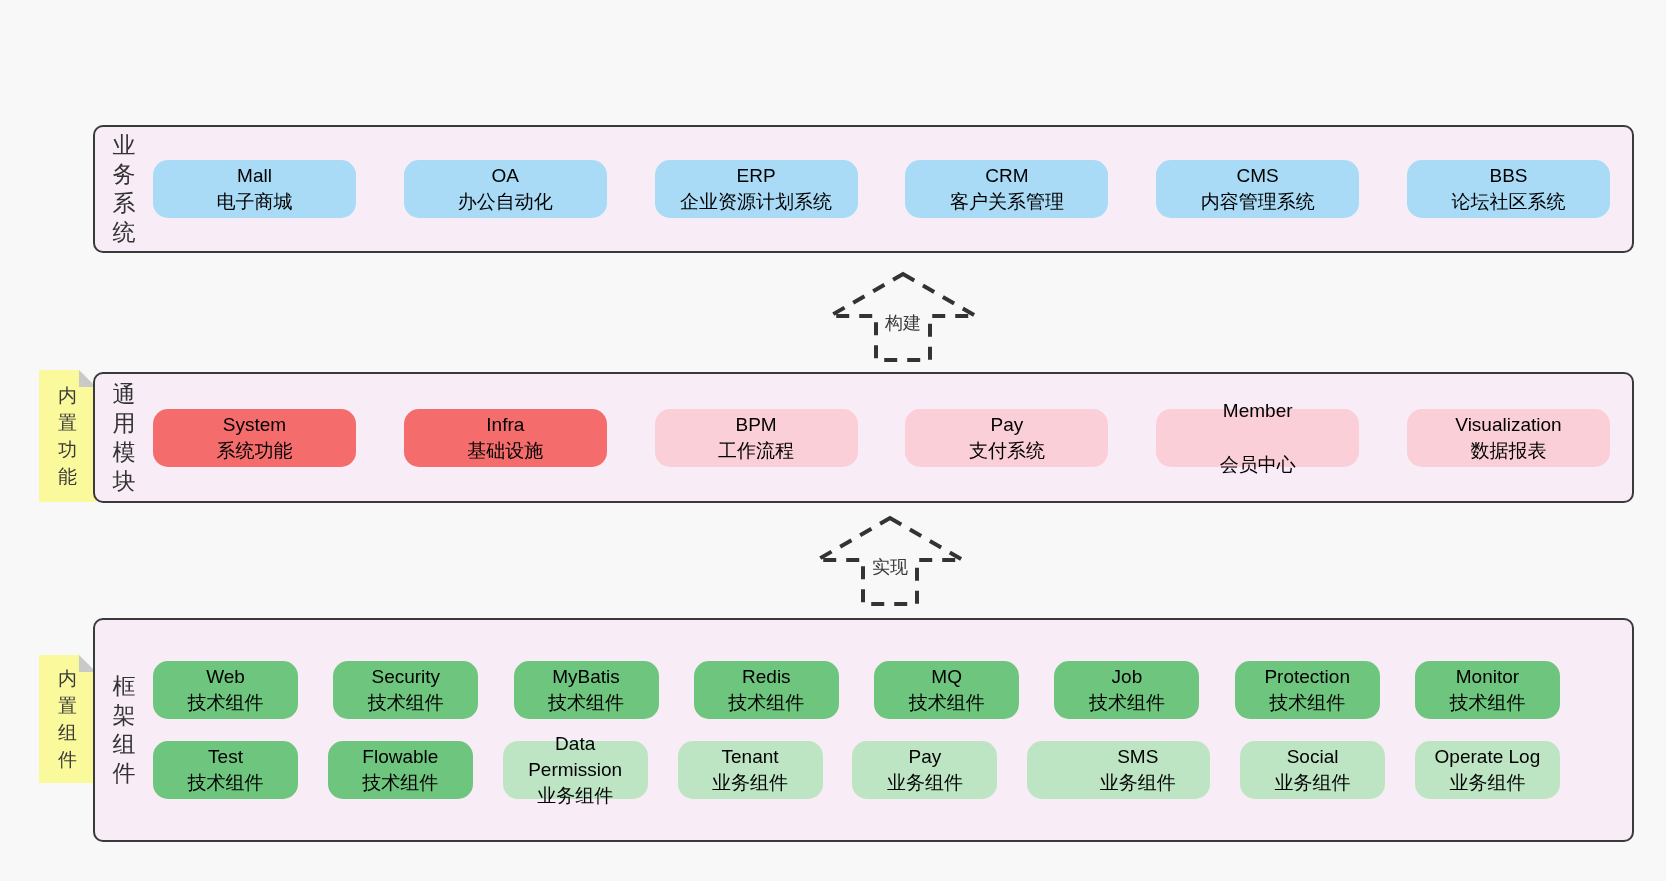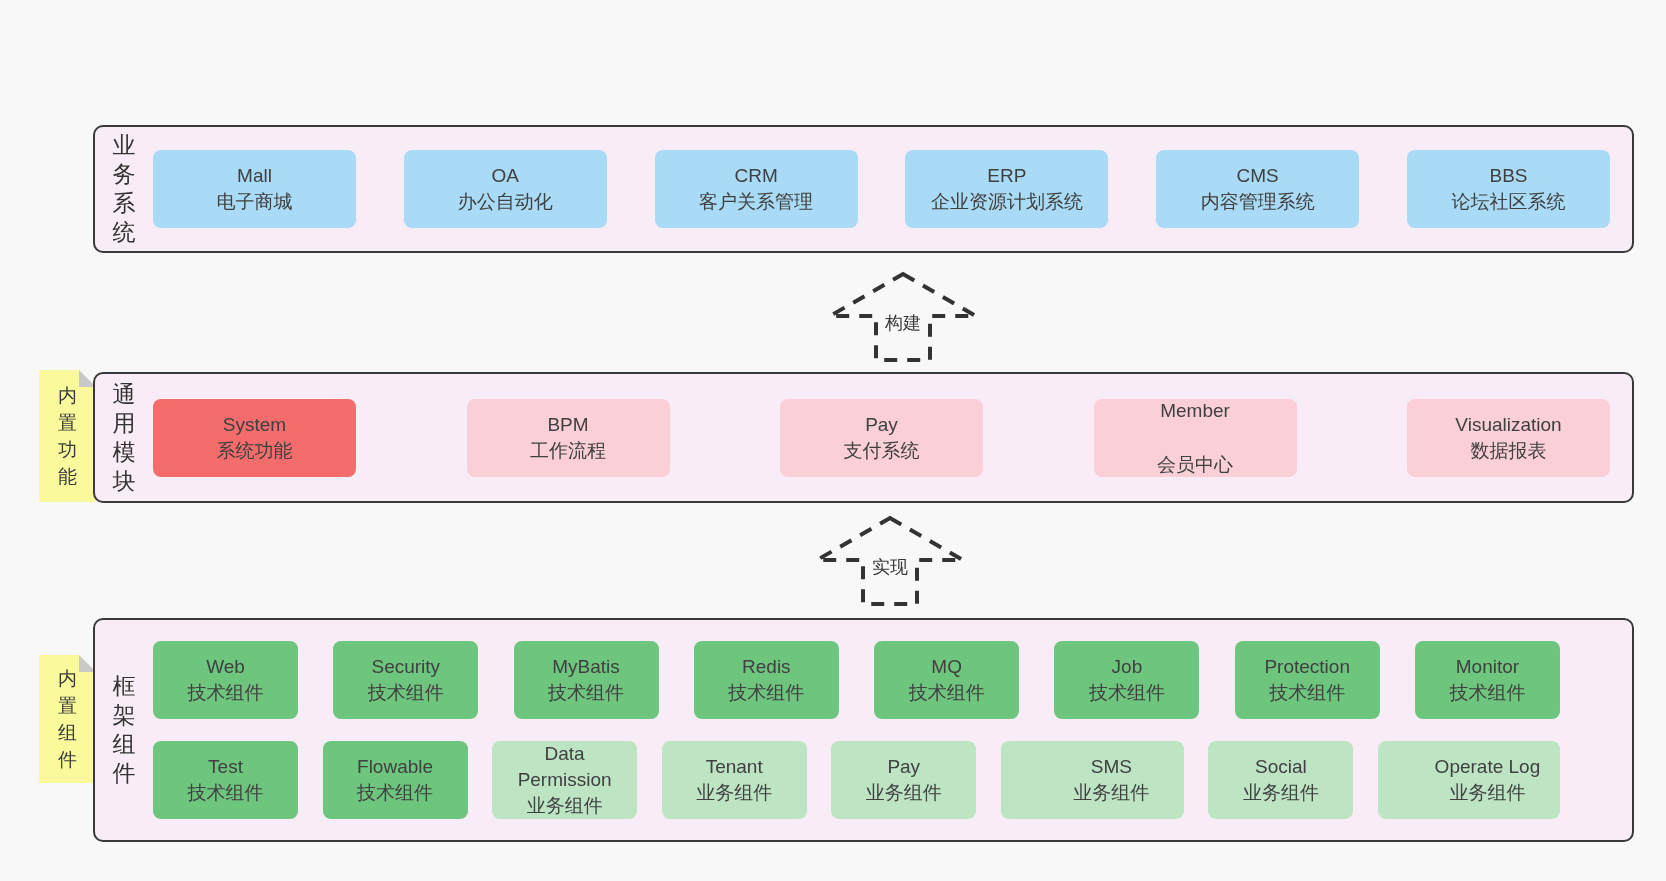--- a/index.html
+++ b/index.html
@@ -48,30 +48,30 @@
     display: flex;
     flex-direction: column;
     justify-content: center;
     gap: 22px;
     padding-right: 22px;
   }
   .layer-2 .layer-rows { padding-right: 72px; justify-content: center; }
   .row { display: flex; justify-content: space-between; }
 
   .box {
-    height: 78px;
-    border-radius: 8px;
+    height: 58px;
+    border-radius: 15px;
     display: flex;
     flex-direction: column;
     justify-content: center;
     align-items: center;
     text-align: center;
     font-size: 19px;
     line-height: 26px;
-    color: #404040;
+    color: #000000;
   }
   .layer-0 .box, .layer-1 .box { width: 203px; }
   .layer-2 .box { width: 145px; }
   .box span { display: block; padding: 0 4px; }
 
   
   .note {
     position: absolute;
     left: 39px;
     width: 57px;
@@ -136,26 +136,26 @@
         <div class="row">
           <div class="box" style="background: rgb(169, 219, 246);">
             <span>Mall</span>
             <span>电子商城</span>
           </div>
           <div class="box" style="background: rgb(169, 219, 246);">
             <span>OA</span>
             <span>办公自动化</span>
           </div>
           <div class="box" style="background: rgb(169, 219, 246);">
+            <span>ERP</span>
+            <span>企业资源计划系统</span>
+          </div>
+          <div class="box" style="background: rgb(169, 219, 246);">
             <span>CRM</span>
             <span>客户关系管理</span>
-          </div>
-          <div class="box" style="background: rgb(169, 219, 246);">
-            <span>ERP</span>
-            <span>企业资源计划系统</span>
           </div>
           <div class="box" style="background: rgb(169, 219, 246);">
             <span>CMS</span>
             <span>内容管理系统</span>
           </div>
           <div class="box" style="background: rgb(169, 219, 246);">
             <span>BBS</span>
             <span>论坛社区系统</span>
           </div>
         </div>
@@ -185,20 +185,24 @@
         <div>用</div>
         <div>模</div>
         <div>块</div>
       </div>
     <div class="layer-rows">
         <div class="row">
           <div class="box" style="background: rgb(245, 108, 108); justify-content: center;">
             <span>System</span>
             <span>系统功能</span>
           </div>
+          <div class="box" style="background: rgb(245, 108, 108);">
+            <span>Infra</span>
+            <span>基础设施</span>
+          </div>
           <div class="box" style="background: rgb(251, 207, 216);">
             <span>BPM</span>
             <span>工作流程</span>
           </div>
           <div class="box" style="background: rgb(251, 207, 216);">
             <span>Pay</span>
             <span>支付系统</span>
           </div>
           <div class="box" style="background: rgb(251, 207, 216); gap: 28px;">
             <span>Member</span>
@@ -293,21 +297,21 @@
             <span>业务组件</span>
           </div>
           <div class="box" style="background: rgb(189, 229, 196); padding-left: 38px;">
             <span>SMS</span>
             <span>业务组件</span>
           </div>
           <div class="box" style="background: rgb(189, 229, 196);">
             <span>Social</span>
             <span>业务组件</span>
           </div>
-          <div class="box" style="background: rgb(189, 229, 196); padding-left: 37px;">
+          <div class="box" style="background: rgb(189, 229, 196);">
             <span>Operate Log</span>
             <span>业务组件</span>
           </div>
         </div>
       </div>
   </section>
 
 </div>
 
 </body></html>

